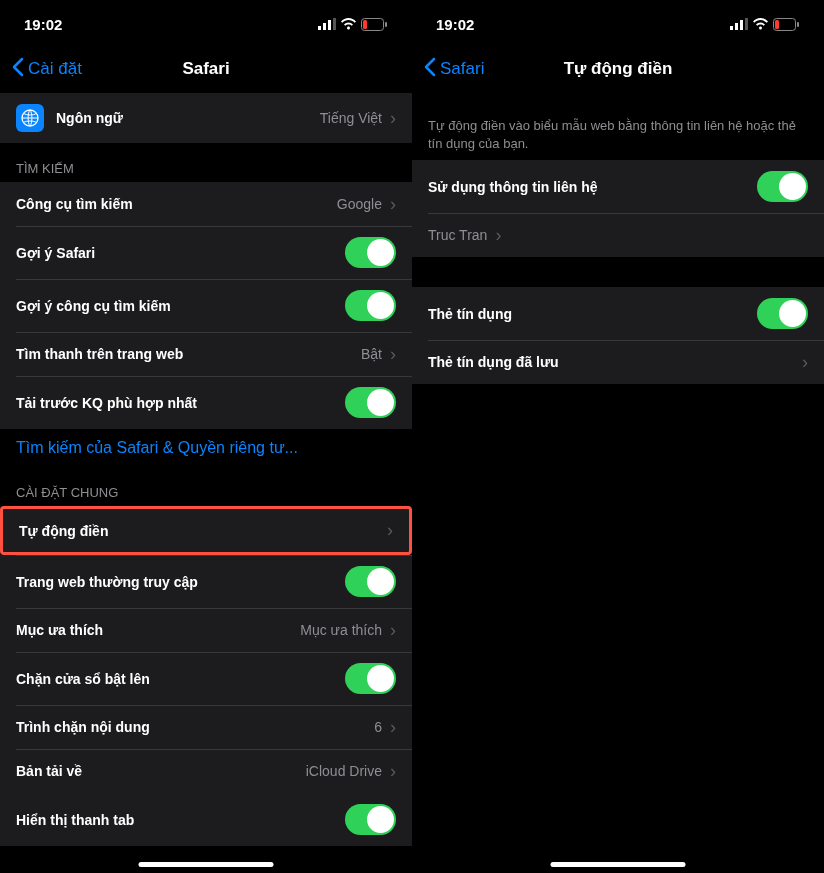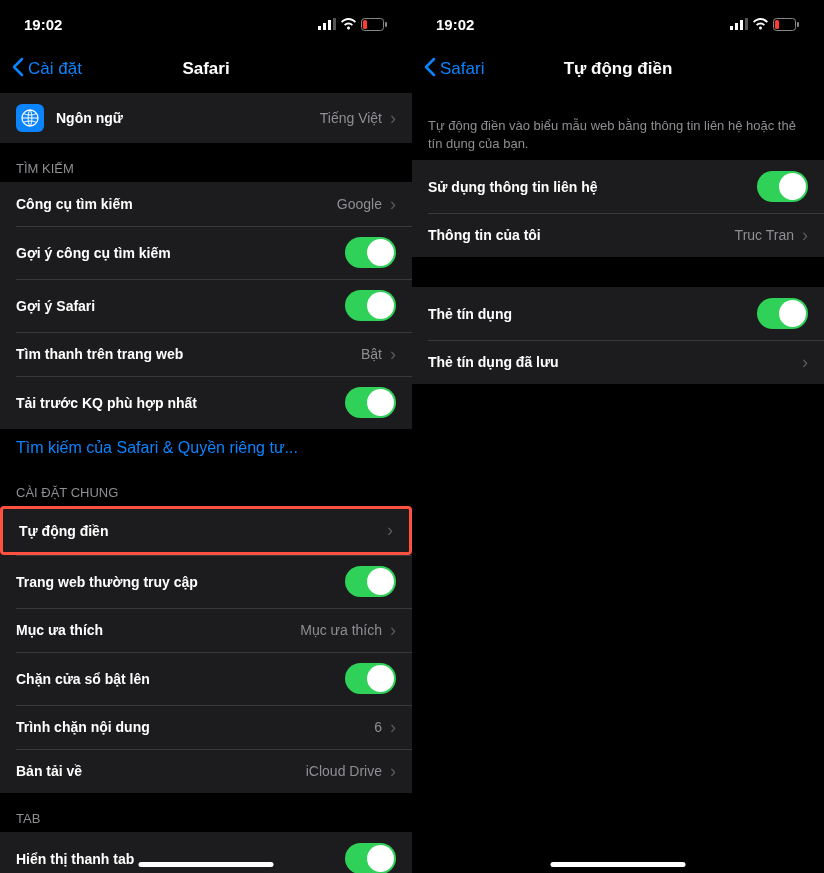--- a/index.html
+++ b/index.html
@@ -200,27 +200,27 @@
   </div>
 
   <div class="section-header">TÌM KIẾM</div>
   <div class="group">
     <div class="row">
       <span class="row-label">Công cụ tìm kiếm</span>
       <span class="row-value">Google</span>
       <span class="chevron">›</span>
     </div>
     <div class="row">
+      <span class="row-label">Gợi ý Safari</span>
+      <span class="toggle on">
+          <span class="toggle-knob"></span>
+        </span>
+    </div>
+    <div class="row">
       <span class="row-label">Gợi ý công cụ tìm kiếm</span>
-      <span class="toggle on">
-          <span class="toggle-knob"></span>
-        </span>
-    </div>
-    <div class="row">
-      <span class="row-label">Gợi ý Safari</span>
       <span class="toggle on">
           <span class="toggle-knob"></span>
         </span>
     </div>
     <div class="row">
       <span class="row-label">Tìm thanh trên trang web</span>
       <span class="row-value">Bật</span>
       <span class="chevron">›</span>
     </div>
     <div class="row">
@@ -260,21 +260,20 @@
       <span class="row-value">6</span>
       <span class="chevron">›</span>
     </div>
     <div class="row">
       <span class="row-label">Bản tải về</span>
       <span class="row-value">iCloud Drive</span>
       <span class="chevron">›</span>
     </div>
   </div>
 
-  <div class="section-header">TAB</div>
   <div class="group">
     <div class="row">
       <span class="row-label">Hiển thị thanh tab</span>
       <span class="toggle on">
           <span class="toggle-knob"></span>
         </span>
     </div>
   </div>
 
   <div class="home-indicator"></div>
@@ -320,21 +319,20 @@
   <div class="section-desc">Tự động điền vào biểu mẫu web bằng thông tin liên hệ hoặc thẻ tín dụng của bạn.</div>
 
   <div class="group">
     <div class="row">
       <span class="row-label">Sử dụng thông tin liên hệ</span>
       <span class="toggle on">
           <span class="toggle-knob"></span>
         </span>
     </div>
     <div class="row">
-      <span class="row-label">Thông tin của tôi</span>
       <span class="row-value">Truc Tran</span>
       <span class="chevron">›</span>
     </div>
   </div>
 
   <div class="gap"></div>
 
   <div class="group">
     <div class="row">
       <span class="row-label">Thẻ tín dụng</span>

